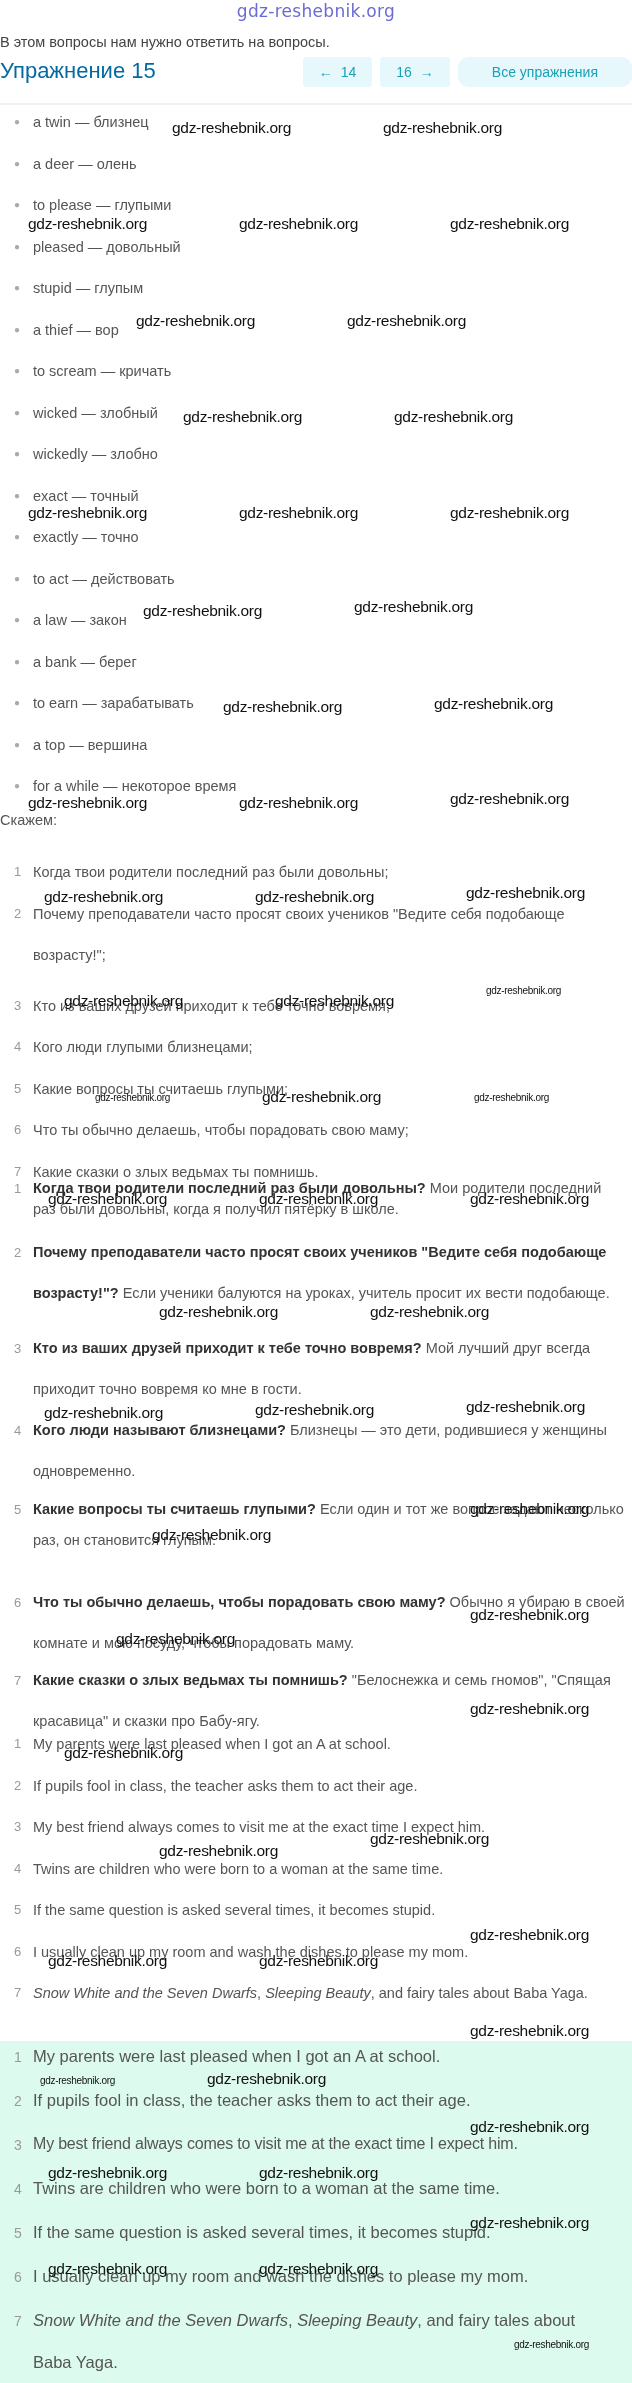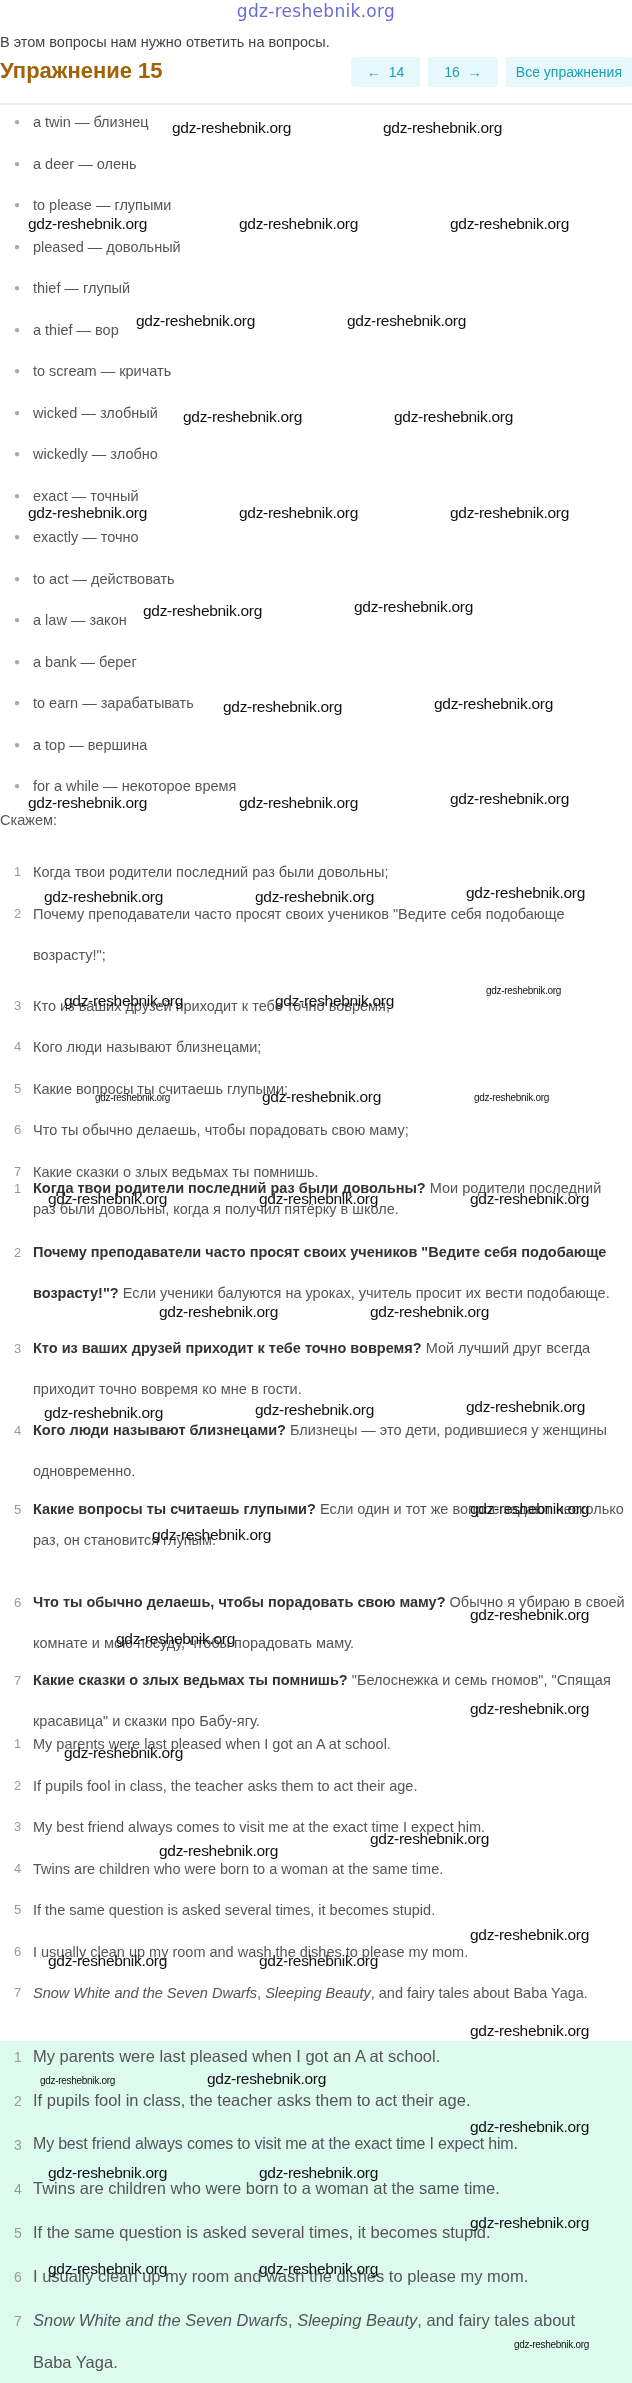--- a/index.html
+++ b/index.html
@@ -13,31 +13,31 @@
     }
     .site-logo {
       position: absolute; top: 1px; left: 0; width: 632px; text-align: center;
       font-family: "DejaVu Sans", sans-serif; font-size: 17px; color: #6b6bd6;
       letter-spacing: 0.3px;
     }
     .intro {
       position: absolute; top: 34px; left: 0; font-size: 14.5px; color: #444;
     }
     .title {
-      position: absolute; top: 58px; left: 0; font-size: 22px; font-weight: bold; color: #a16207;
+      position: absolute; top: 58px; left: 0; font-size: 22px; font-weight: normal; color: #0369a1;
     }
     .nav {
       position: absolute; top: 57px; right: 0; display: flex; gap: 8px;
     }
     .nav-btn {
       background: #e6f8fc; color: #1aa0b8; font-size: 14px; height: 30px;
       padding: 0 16px; display: flex; align-items: center; gap: 8px; border-radius: 3px;
       cursor: pointer;
     }
-    .nav-btn.wide { padding: 0 10px; }
+    .nav-btn.wide { padding: 0 34px; border-radius: 11px; }
     .hdr-divider {
       position: absolute; top: 103px; left: 0; width: 632px; height: 2px; background: #f1f1f1;
     }
 
     .vocab { position: absolute; top: 112px; left: 0; width: 632px; list-style: none; }
     .vocab li {
       height: 41.5px; display: flex; align-items: flex-start; font-size: 14.5px; color: #555;
       padding-top: 0;
     }
     .bullet {
@@ -114,21 +114,21 @@
   <li>
       <span class="bullet">●</span>
       <span class="txt">to please — глупыми</span>
     </li>
   <li>
       <span class="bullet">●</span>
       <span class="txt">pleased — довольный</span>
     </li>
   <li>
       <span class="bullet">●</span>
-      <span class="txt">thief — глупый</span>
+      <span class="txt">stupid — глупым</span>
     </li>
   <li>
       <span class="bullet">●</span>
       <span class="txt">a thief — вор</span>
     </li>
   <li>
       <span class="bullet">●</span>
       <span class="txt">to scream — кричать</span>
     </li>
   <li>
@@ -183,21 +183,21 @@
   <li class="two-line" style="margin-bottom:20px">
       <span class="num">2</span>
       <span class="body" style="padding-right:40px">Почему преподаватели часто просят своих учеников "Ведите себя подобающе возрасту!";</span>
     </li>
   <li>
       <span class="num">3</span>
       <span class="body">Кто из ваших друзей приходит к тебе точно вовремя;</span>
     </li>
   <li>
       <span class="num">4</span>
-      <span class="body">Кого люди называют близнецами;</span>
+      <span class="body">Кого люди глупыми близнецами;</span>
     </li>
   <li>
       <span class="num">5</span>
       <span class="body">Какие вопросы ты считаешь глупыми;</span>
     </li>
   <li>
       <span class="num">6</span>
       <span class="body">Что ты обычно делаешь, чтобы порадовать свою маму;</span>
     </li>
   <li>

